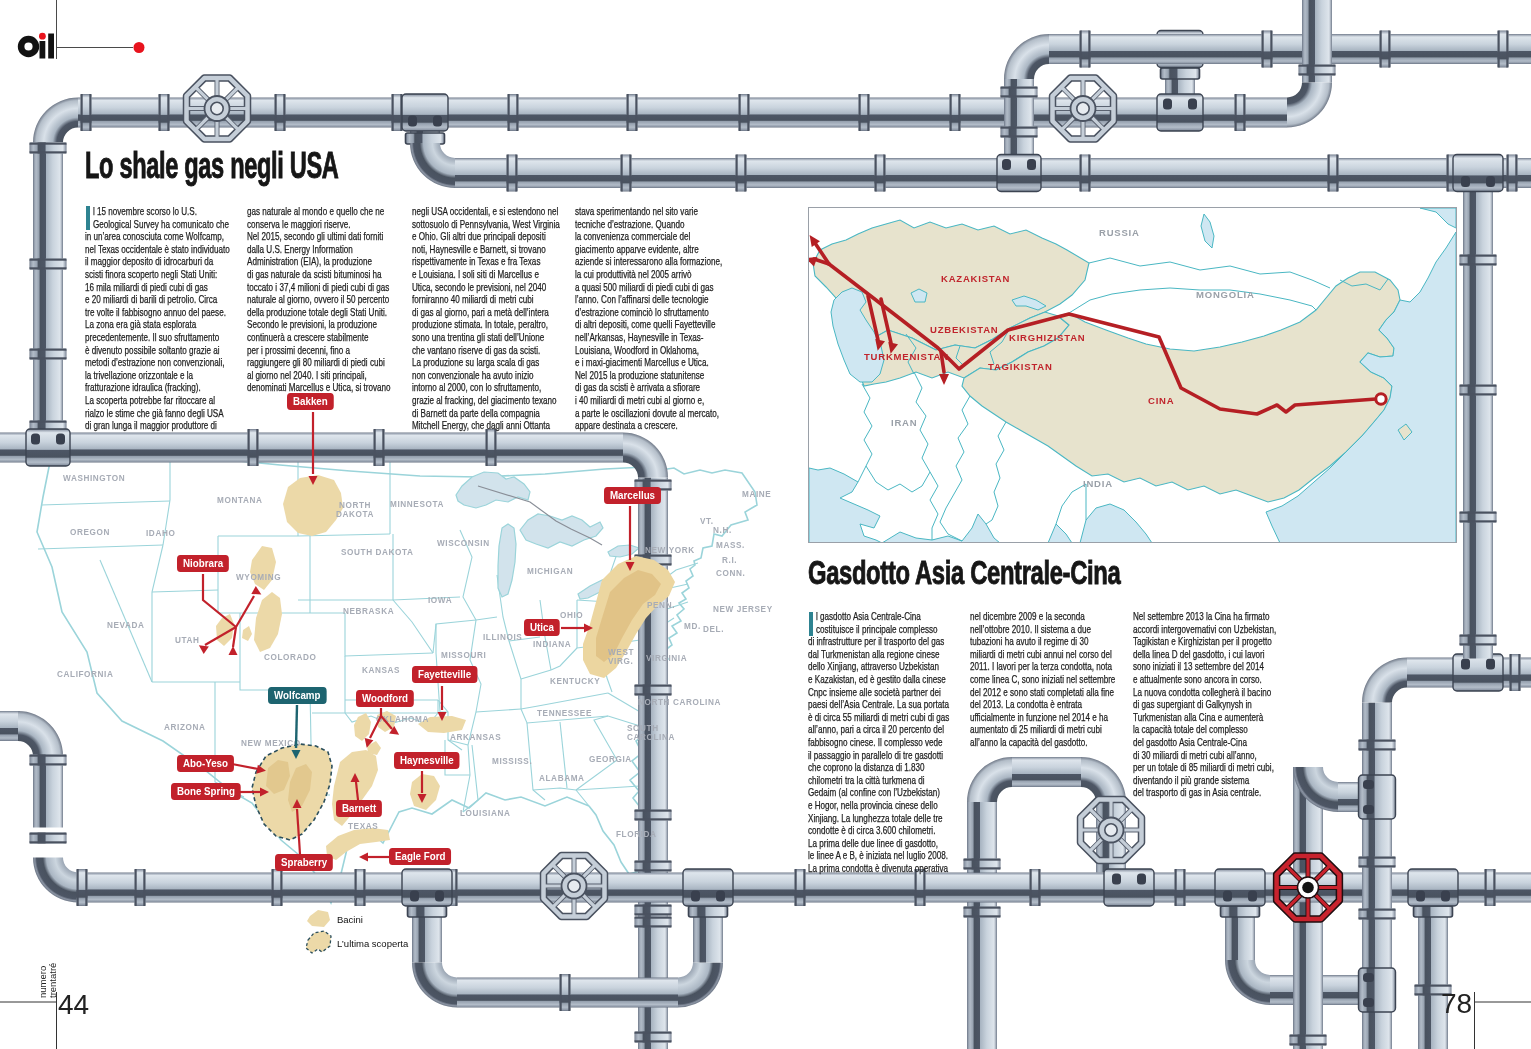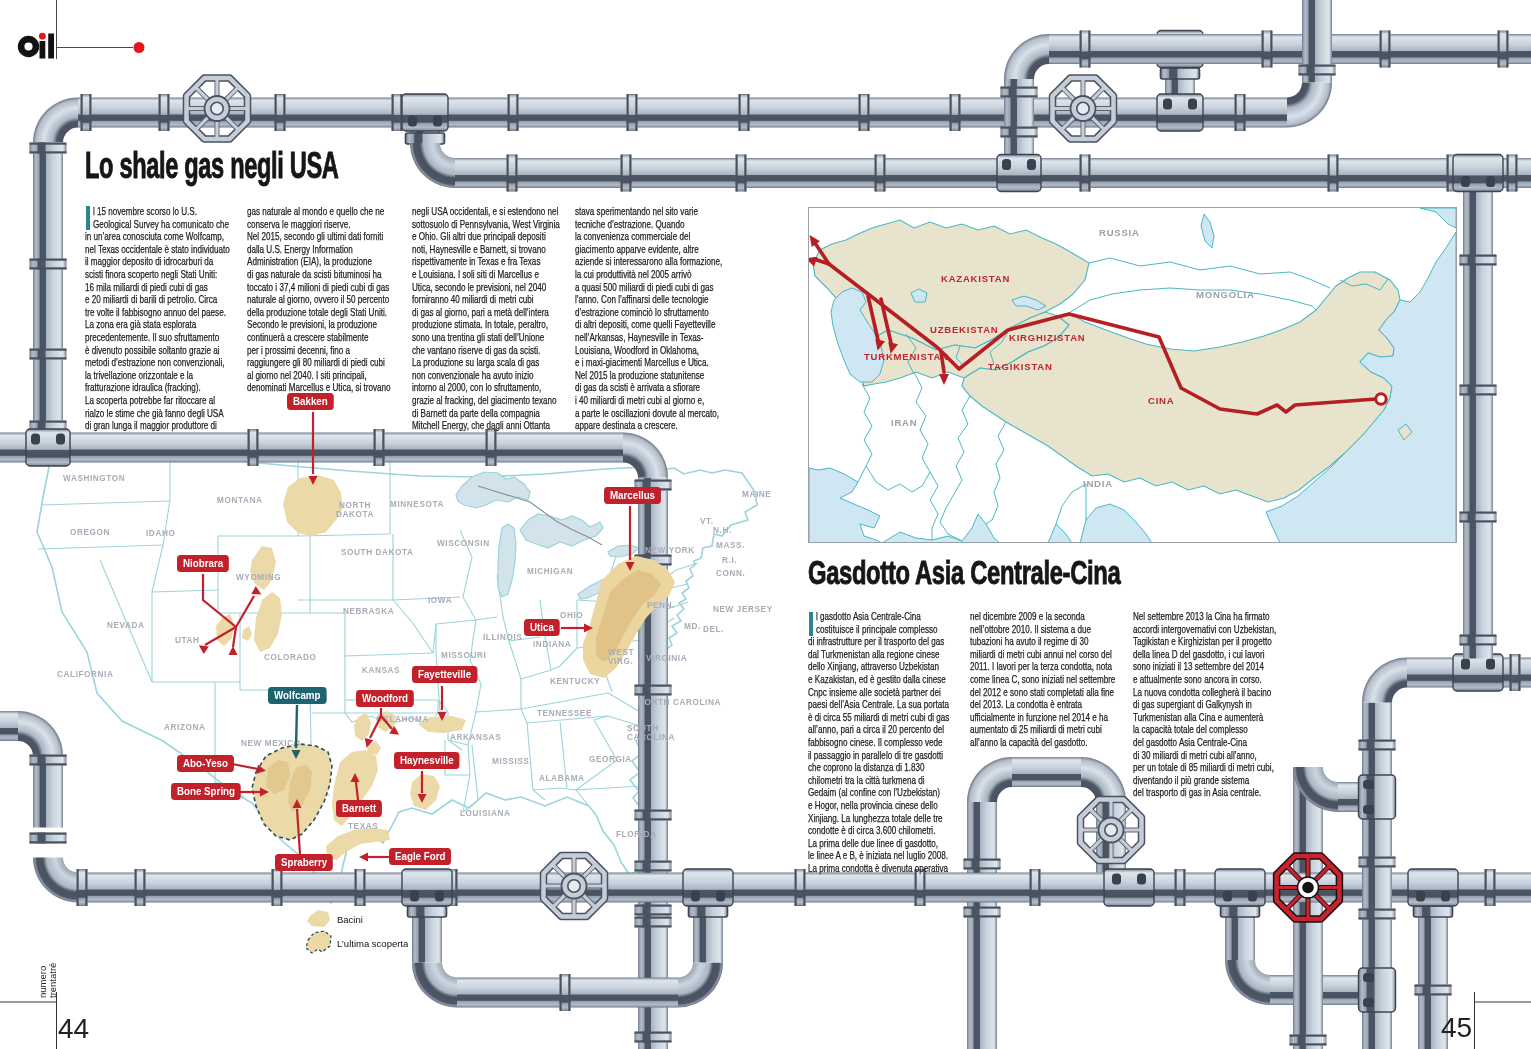--- a/index.html
+++ b/index.html
@@ -7,21 +7,21 @@
 #pipes{position:absolute;left:0;top:0;}
 .col{position:absolute;font-size:10.8px;line-height:12.6px;color:#1e1e1e;white-space:nowrap;
   transform:scaleX(0.75);transform-origin:0 0;-webkit-text-stroke:0.25px #1e1e1e;}
 .h1{position:absolute;font-weight:bold;color:#161616;white-space:nowrap;
   transform-origin:0 0;letter-spacing:-0.5px;-webkit-text-stroke:0.9px #161616;}
 .tag{position:absolute;background:#c2212b;color:#fff;font-weight:bold;font-size:11.5px;
   line-height:16.5px;padding:0 7px;border-radius:4px;white-space:nowrap;
   transform:scaleX(0.85);transform-origin:0 0;}
 .tag.teal{background:#1d6470;}
 .bar{position:absolute;width:4px;height:24px;background:#2e8391;}
-.pg{position:absolute;font-size:28px;color:#222;margin-top:24px;}
+.pg{position:absolute;font-size:28px;color:#222;}
 .vtext{position:absolute;font-size:9.5px;color:#222;line-height:9.5px;
   transform:rotate(-90deg);transform-origin:0 0;white-space:nowrap;}
 </style></head>
 <body>
 <div id="page">
 
 <svg id="pipes" width="1531" height="1049" viewBox="0 0 1531 1049">
 <defs>
 
 <linearGradient id="hgrad" x1="0" y1="0" x2="0" y2="1">
@@ -1056,14 +1056,14 @@
 <line x1="0" y1="62" x2="56" y2="62" stroke="#333" stroke-width="1"></line>
 <line x1="56.5" y1="52" x2="56.5" y2="109" stroke="#333" stroke-width="1"></line>
 </svg>
 <div class="vtext" style="left:38px;top:998px">numero<br>trentatré</div>
 <div class="pg" style="left:58px;top:989px">44</div>
 
 <svg style="position:absolute;left:1440px;top:985px" width="91" height="64" viewBox="0 0 91 64">
 <line x1="35" y1="17" x2="91" y2="17" stroke="#333" stroke-width="1"></line>
 <line x1="34.5" y1="7" x2="34.5" y2="64" stroke="#333" stroke-width="1"></line>
 </svg>
-<div class="pg" style="left:1441px;top:988px">45</div>
+<div class="pg" style="left:1441px;top:988px">78</div>
 </div>
 
 </body></html>

